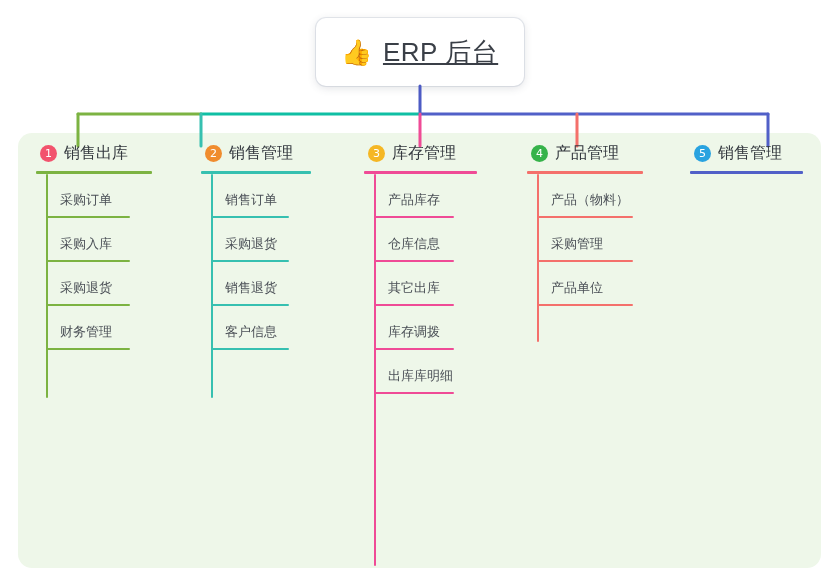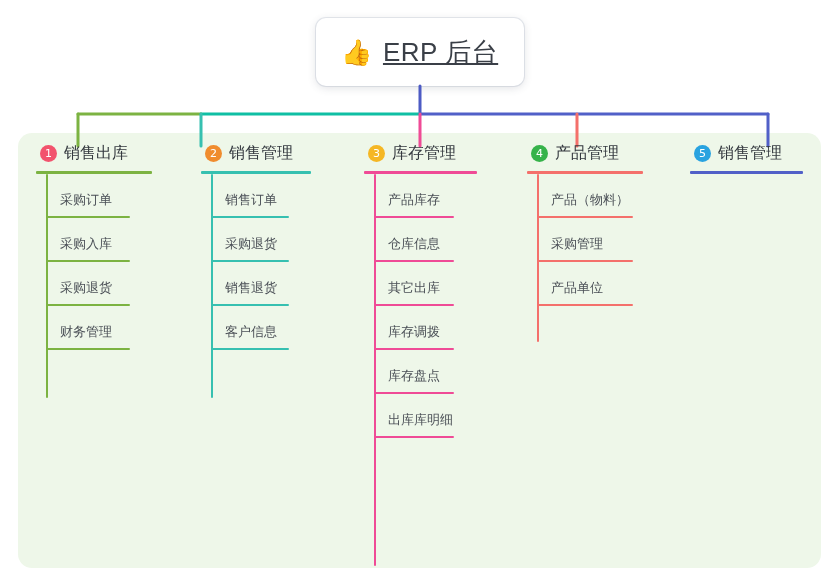--- a/index.html
+++ b/index.html
@@ -215,24 +215,20 @@
           </div>
           <div class="leaf">
             <span class="leaf-text">其它出库</span>
             <span class="leaf-rule" style="background: rgb(239, 75, 150); width: 80px;"></span>
           </div>
           <div class="leaf">
             <span class="leaf-text">库存调拨</span>
             <span class="leaf-rule" style="background: rgb(239, 75, 150); width: 80px;"></span>
           </div>
           <div class="leaf">
-            <span class="leaf-text">库存盘点</span>
-            <span class="leaf-rule" style="background: rgb(239, 75, 150); width: 80px;"></span>
-          </div>
-          <div class="leaf">
             <span class="leaf-text">出库库明细</span>
             <span class="leaf-rule" style="background: rgb(239, 75, 150); width: 80px;"></span>
           </div>
         </div>
       </div>
       <div class="column" style="left: 527px; width: 116px;">
         <div class="col-head">
           <span class="badge" style="background: rgb(54, 179, 74);">4</span>
           <span class="col-title">产品管理</span>
         </div>

